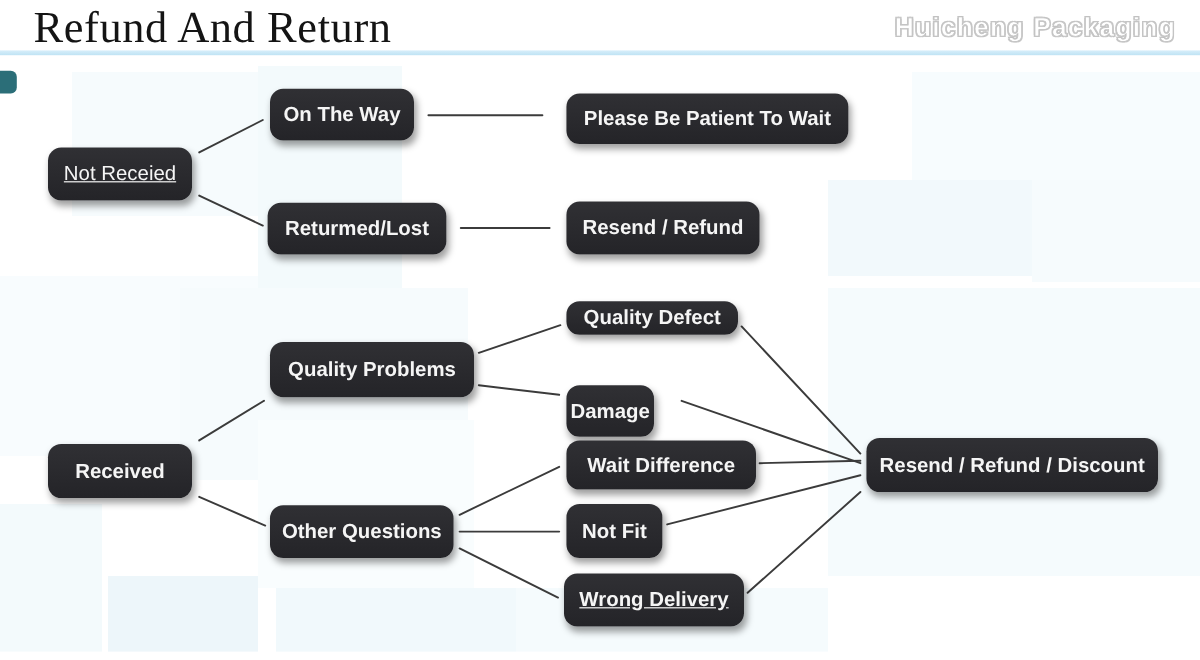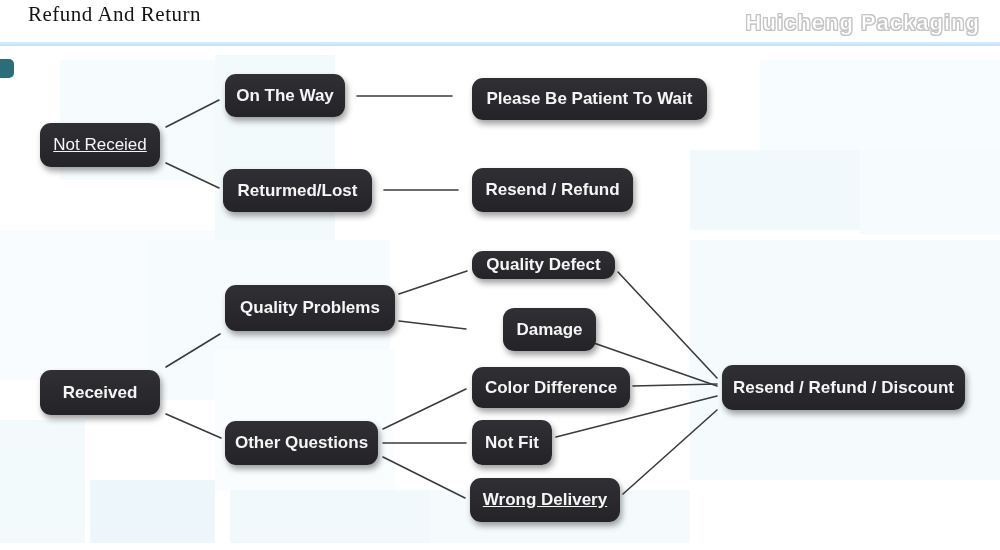--- a/index.html
+++ b/index.html
@@ -10,21 +10,21 @@
     overflow: hidden;
     font-family: "Liberation Sans", sans-serif;
   }
   
   .tile { position: absolute; pointer-events: none; }
 
   
   .page-title {
     position: absolute; left: 28px; top: 2px;
     font-family: "Liberation Serif", "DejaVu Serif", serif;
-    font-size: 21px; color: #141414; letter-spacing: 0.5px;
+    font-size: 37px; color: #141414; letter-spacing: 0.5px;
     white-space: nowrap;
   }
   .brand {
     position: absolute; right: 20px; top: 10px;
     font-size: 22px; font-weight: 700; letter-spacing: 1px;
     color: #ffffff; white-space: nowrap;
     text-shadow: -1px -1px 0 #c6c6c6, 1px -1px 0 #c6c6c6,
                  -1px 1px 0 #c6c6c6, 1px 1px 0 #c6c6c6;
     text-align: right;
     -webkit-text-stroke: 0.5px #bdbdbd;
@@ -100,17 +100,17 @@
 
 <div class="node lvl1" style="left: 40px; top: 123px; width: 120px; height: 44px; text-decoration: underline;">Not Receied</div>
 <div class="node lvl1" style="left: 40px; top: 370px; width: 120px; height: 45px; font-weight: bold;">Received</div>
 <div class="node lvl2" style="left: 225px; top: 74px; width: 120px; height: 43px; border-radius: 11px;">On The Way</div>
 <div class="node lvl2" style="left: 223px; top: 169px; width: 149px; height: 43px;">Returmed/Lost</div>
 <div class="node lvl2" style="left: 225px; top: 285px; width: 170px; height: 46px;">Quality Problems</div>
 <div class="node lvl2" style="left: 225px; top: 421px; width: 153px; height: 44px;">Other Questions</div>
 <div class="node lvl3" style="left: 472px; top: 78px; width: 235px; height: 42px;">Please Be Patient To Wait</div>
 <div class="node lvl3" style="left: 472px; top: 168px; width: 161px; height: 44px;">Resend / Refund</div>
 <div class="node lvl3" style="left: 472px; top: 251px; width: 143px; height: 28px;">Quality Defect</div>
-<div class="node lvl3" style="left: 472px; top: 308px; width: 93px; height: 43px; margin-left: 31px;">Damage</div>
-<div class="node lvl3" style="left: 472px; top: 367px; width: 158px; height: 41px;">Color Difference</div>
-<div class="node lvl3" style="left: 472px; top: 420px; width: 80px; height: 45px; border-radius: 10px;">Not Fit</div>
+<div class="node lvl3" style="left: 472px; top: 321px; width: 73px; height: 43px;">Damage</div>
+<div class="node lvl3" style="left: 472px; top: 367px; width: 158px; height: 41px;">Wait Difference</div>
+<div class="node lvl3" style="left: 472px; top: 420px; width: 80px; height: 45px;">Not Fit</div>
 <div class="node lvl3" style="left: 470px; top: 478px; width: 150px; height: 44px; text-decoration: underline;">Wrong Delivery</div>
 <div class="node lvl4" style="left: 722px; top: 365px; width: 243px; height: 45px;">Resend / Refund / Discount</div>
 
 </body></html>

